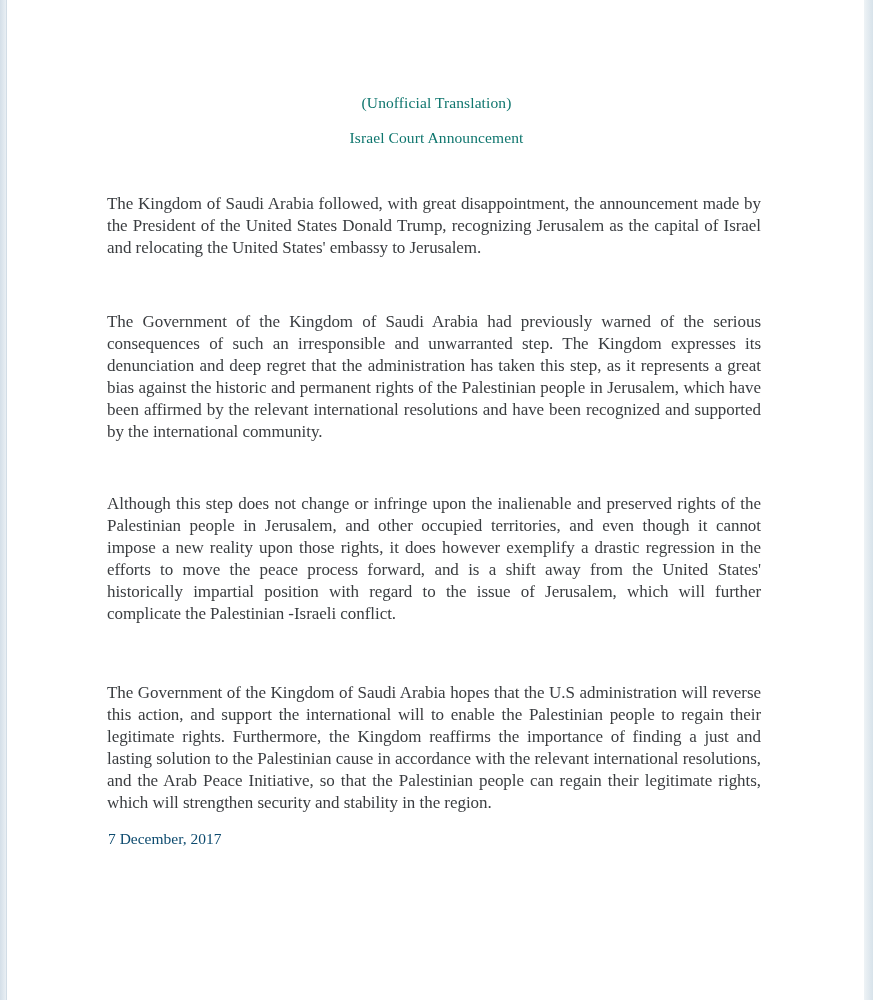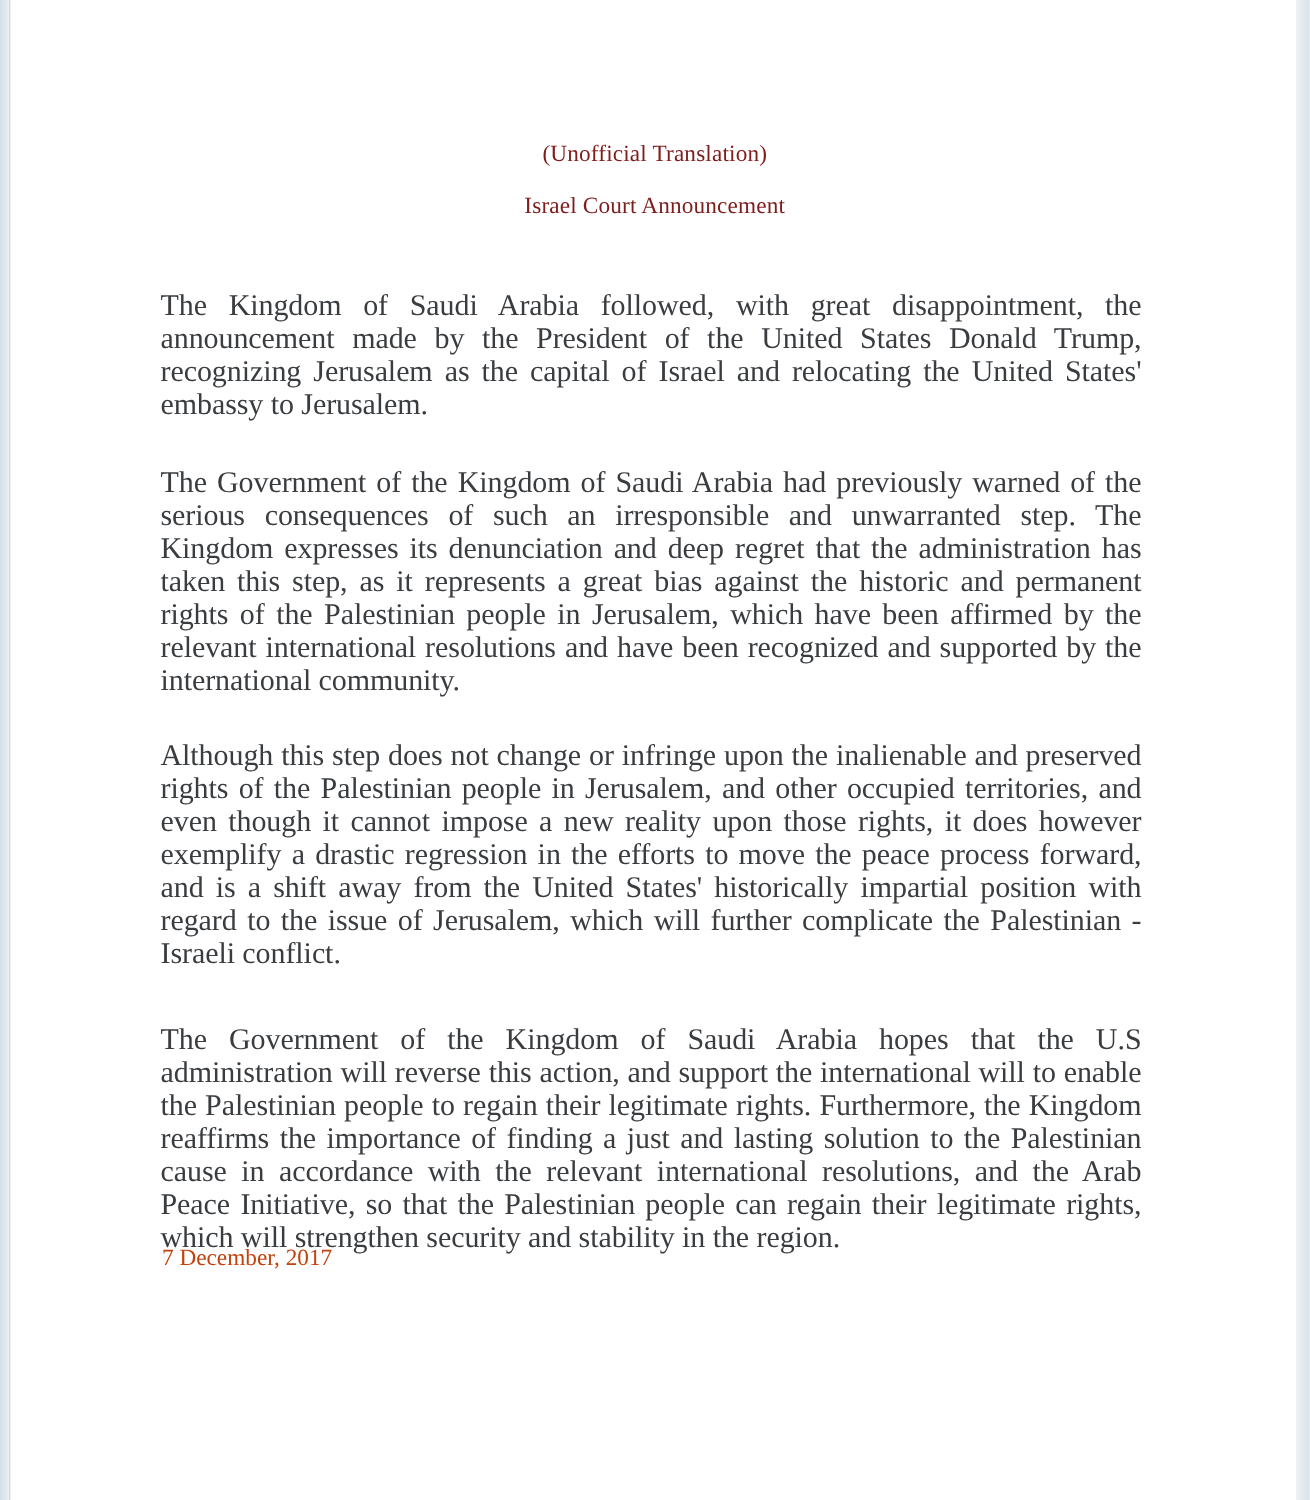--- a/index.html
+++ b/index.html
@@ -17,36 +17,36 @@
     .edge-right {
       position: absolute; right: 0; top: 0; width: 9px; height: 1000px;
       background: linear-gradient(to right, #eef3f6, #d7e2ea);
     }
     .edge-left {
       position: absolute; left: 0; top: 0; width: 6px; height: 1000px;
       background: linear-gradient(to right, #d4dfe8, #e9eff4);
     }
     .heading {
       position: absolute; left: 0; width: 873px; text-align: center;
-      color: #7f1d1d; font-size: 15.5px; letter-spacing: 0.1px;
+      color: #0f766e; font-size: 15.5px; letter-spacing: 0.1px;
     }
     .h1 { top: 94px; }
     .h2 { top: 129px; }
     .para {
       position: absolute; left: 107px; width: 654px;
-      color: #3a3d40; font-size: 20px; line-height: 22px;
+      color: #3a3d40; font-size: 17px; line-height: 22px;
       text-align: justify; letter-spacing: -0.05px;
     }
     .p1 { top: 193px; }
     .p2 { top: 311px; }
     .p3 { top: 493px; }
     .p4 { top: 682px; }
     .date {
       position: absolute; left: 108px; top: 830px;
-      color: #c2410c; font-size: 15.5px;
+      color: #0c4a6e; font-size: 15.5px;
     }
   </style>
 </head>
 <body>
 
 <div class="edge-left"></div>
 <div class="page">
 </div>
 <div class="edge-right"></div>
 

